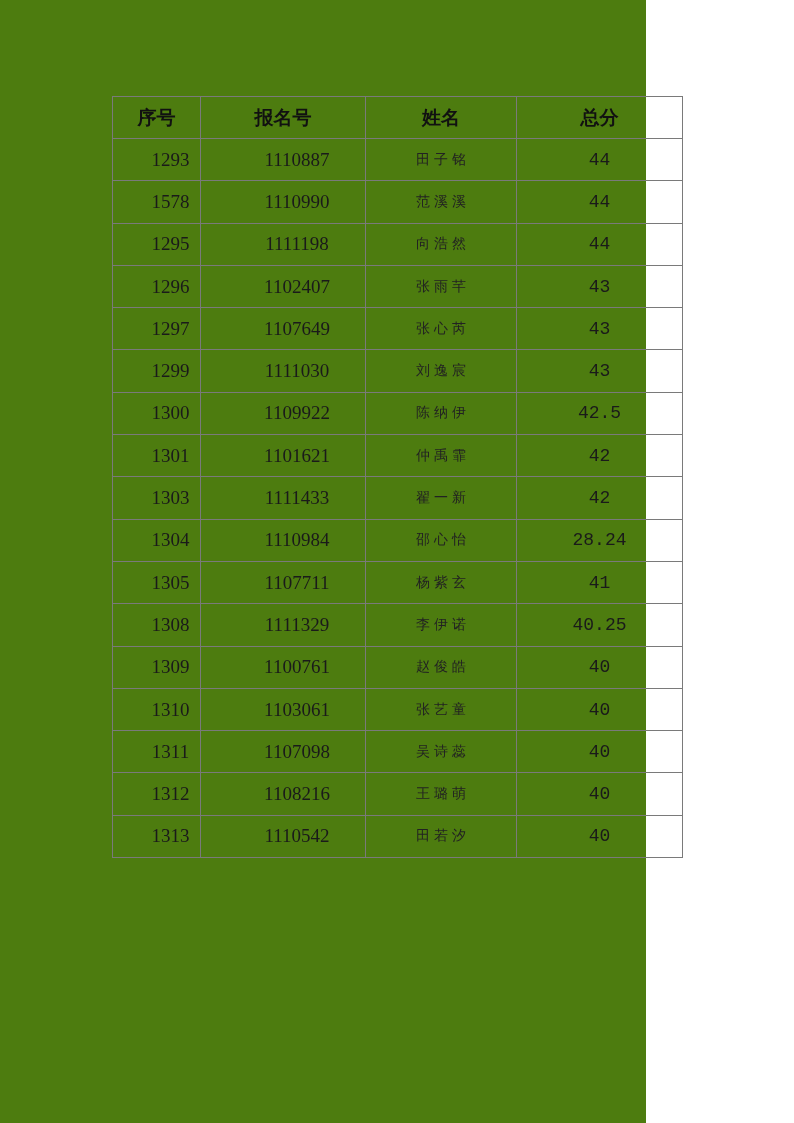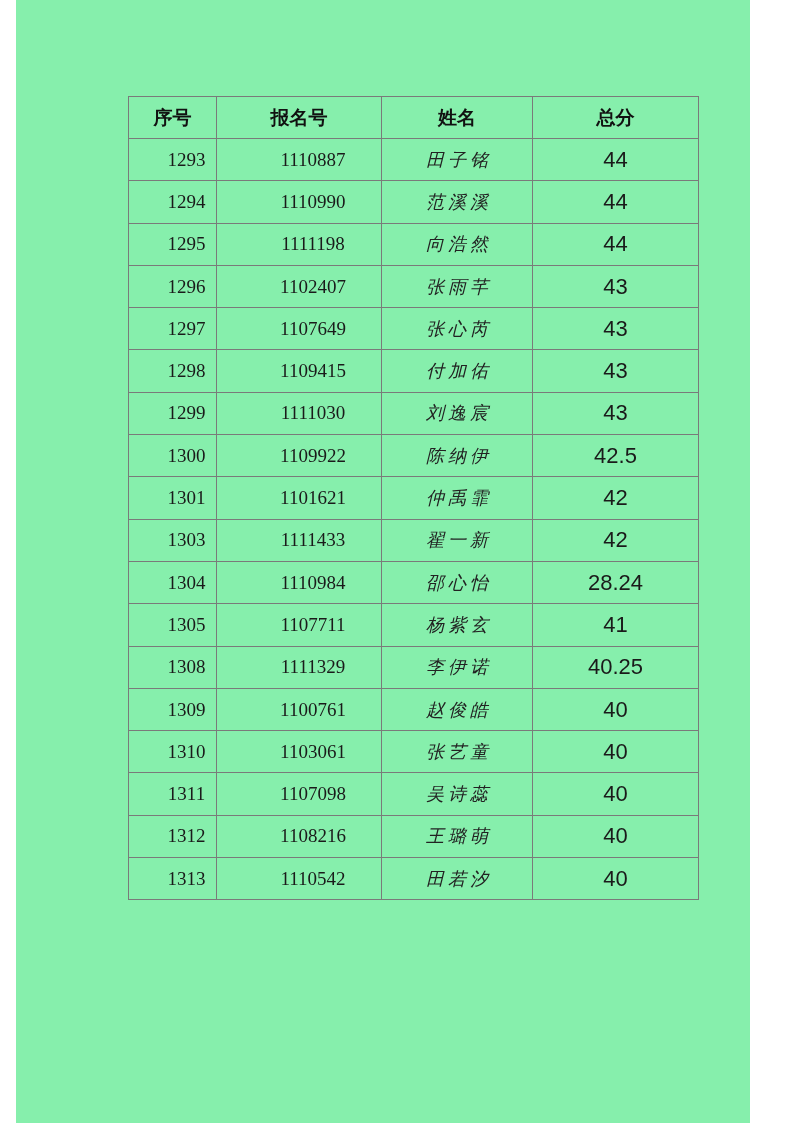--- a/index.html
+++ b/index.html
@@ -8,24 +8,24 @@
       background: #ffffff;
     }
     body {
       width: 794px;
       height: 1123px;
       position: relative;
       overflow: hidden;
     }
     .page {
       position: absolute;
-      left: 16px; top: 0;
-      width: 734px;
+      left: 0; top: 0;
+      width: 646px;
       height: 1123px;
-      background: #86efac;
+      background: #4d7c0f;
     }
     table.scores {
       position: absolute;
       left: 112px;
       top: 96px;
       border-collapse: collapse;
       table-layout: fixed;
       width: 570px;
     }
     table.scores col.c1 { width: 88px; }
@@ -52,32 +52,31 @@
     table.scores td {
       height: 41.3px;
       font-family: "DejaVu Serif", "Liberation Serif", serif;
       font-size: 18px;
       letter-spacing: 0px;
     }
     table.scores td.name {
       font-family: "DejaVu Serif", serif;
       letter-spacing: 4px;
       padding-left: 4px;
-      font-size: 18px;
+      font-size: 14px;
       color: #222222;
-      font-style: italic;
     }
     table.scores td.num {
       font-family: "Liberation Serif", "DejaVu Serif", serif;
       font-size: 19px;
       padding-left: 28px;
     }
     table.scores td.score {
-      font-family: Liberation Sans, sans-serif;
-      font-size: 22px;
+      font-family: Liberation Mono, monospace;
+      font-size: 18px;
     }
   </style>
 </head>
 <body>
 
 <div class="page">
   <table class="scores">
     <colgroup>
       <col class="c1">
         <col class="c2">
@@ -93,47 +92,41 @@
       </tr>
     </thead>
     <tbody id="rows">
         <tr>
           <td class="num">1293</td>
           <td class="num">1110887</td>
           <td class="name">田子铭</td>
           <td class="score">44</td>
         </tr>
         <tr>
-          <td class="num">1294</td>
+          <td class="num">1578</td>
           <td class="num">1110990</td>
           <td class="name">范溪溪</td>
           <td class="score">44</td>
         </tr>
         <tr>
           <td class="num">1295</td>
           <td class="num">1111198</td>
           <td class="name">向浩然</td>
           <td class="score">44</td>
         </tr>
         <tr>
           <td class="num">1296</td>
           <td class="num">1102407</td>
           <td class="name">张雨芊</td>
           <td class="score">43</td>
         </tr>
         <tr>
           <td class="num">1297</td>
           <td class="num">1107649</td>
           <td class="name">张心芮</td>
-          <td class="score">43</td>
-        </tr>
-        <tr>
-          <td class="num">1298</td>
-          <td class="num">1109415</td>
-          <td class="name">付加佑</td>
           <td class="score">43</td>
         </tr>
         <tr>
           <td class="num">1299</td>
           <td class="num">1111030</td>
           <td class="name">刘逸宸</td>
           <td class="score">43</td>
         </tr>
         <tr>
           <td class="num">1300</td>

